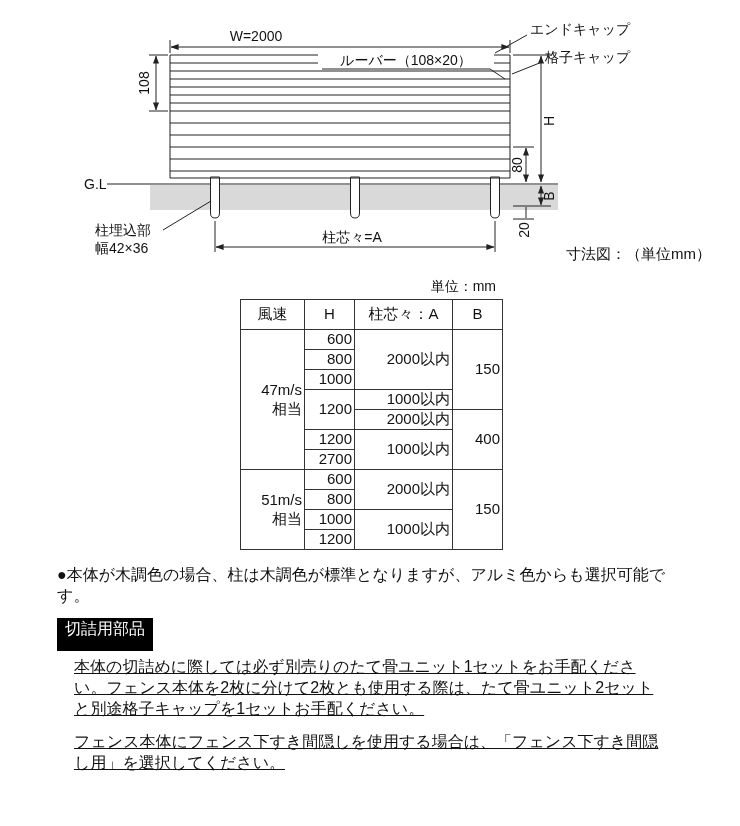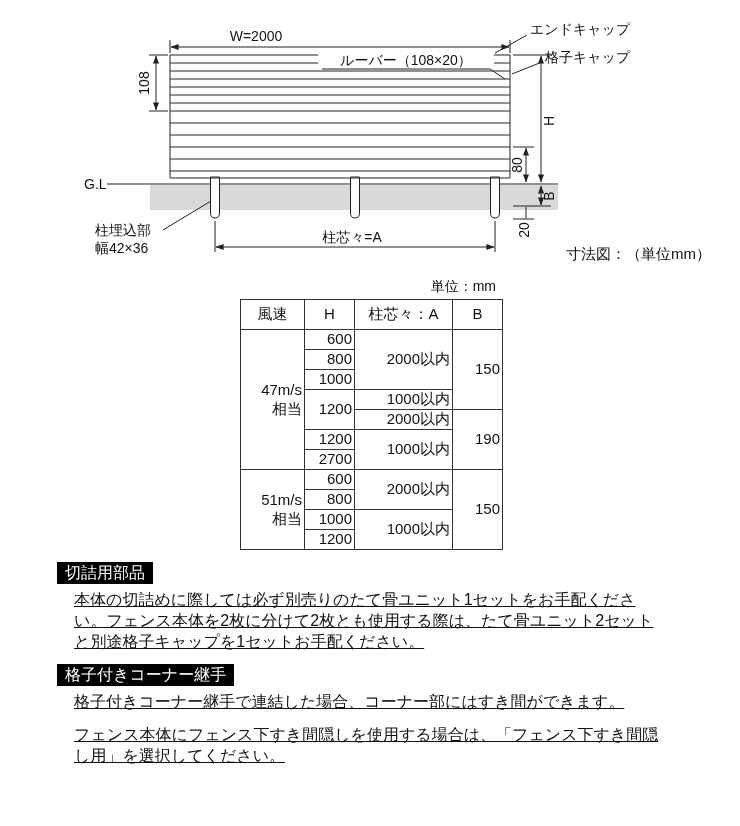--- a/index.html
+++ b/index.html
@@ -24,21 +24,21 @@
     white-space:pre-line;
   }
   table.spec th{height:29px;}
   table.spec td{height:19px;text-align:right;}
 
   .notes{padding:0 45px 0 57px;font-size:16px;}
   .bullet-note{margin:14px 0 0 0;line-height:21px;}
   .section{margin-top:12px;}
   .sec-title{
     display:inline-block;background:#000;color:#fff;
-    padding:1px 8px 2px 8px;font-size:16px;line-height:19px;
+    padding:1px 8px 13px 8px;font-size:16px;line-height:19px;
   }
   .sec-body{margin:5px 0 0 17px;line-height:21px;white-space:pre-line;text-decoration:underline;}
 </style>
 </head>
 <body>
 
 
 
 
 <svg width="740" height="272" viewBox="0 0 740 272">
@@ -163,21 +163,21 @@
         </tr>
         <tr>
           <td>1000</td>
         </tr>
         <tr>
           <td rowspan="2">1200</td>
           <td>1000以内</td>
         </tr>
         <tr>
           <td>2000以内</td>
-          <td rowspan="3">190</td>
+          <td rowspan="3">400</td>
         </tr>
         <tr>
           <td>1200</td>
           <td rowspan="2">1000以内</td>
         </tr>
         <tr>
           <td>2700</td>
         </tr>
         <tr>
           <td rowspan="4">51m/s
@@ -195,32 +195,29 @@
         </tr>
         <tr>
           <td>1200</td>
         </tr>
       </tbody>
   </table>
 </div>
 
 
 <div class="notes">
+  <p class="bullet-note">●本体が木調色の場合、柱は木調色が標準となりますが、アルミ色からも選択可能です。</p>
 
   <div class="section">
     <span class="sec-title">切詰用部品</span>
     <p class="sec-body">本体の切詰めに際しては必ず別売りのたて骨ユニット1セットをお手配くださ
 い。フェンス本体を2枚に分けて2枚とも使用する際は、たて骨ユニット2セット
 と別途格子キャップを1セットお手配ください。</p>
   </div>
 
-  <div class="section">
-    <span class="sec-title">格子付きコーナー継手</span>
-    <p class="sec-body">格子付きコーナー継手で連結した場合、コーナー部にはすき間ができます。</p>
-  </div>
 
   <div class="section">
     <p class="sec-body">フェンス本体にフェンス下すき間隠しを使用する場合は、「フェンス下すき間隠
 し用」を選択してください。</p>
   </div>
 </div>
 
 
 
 

